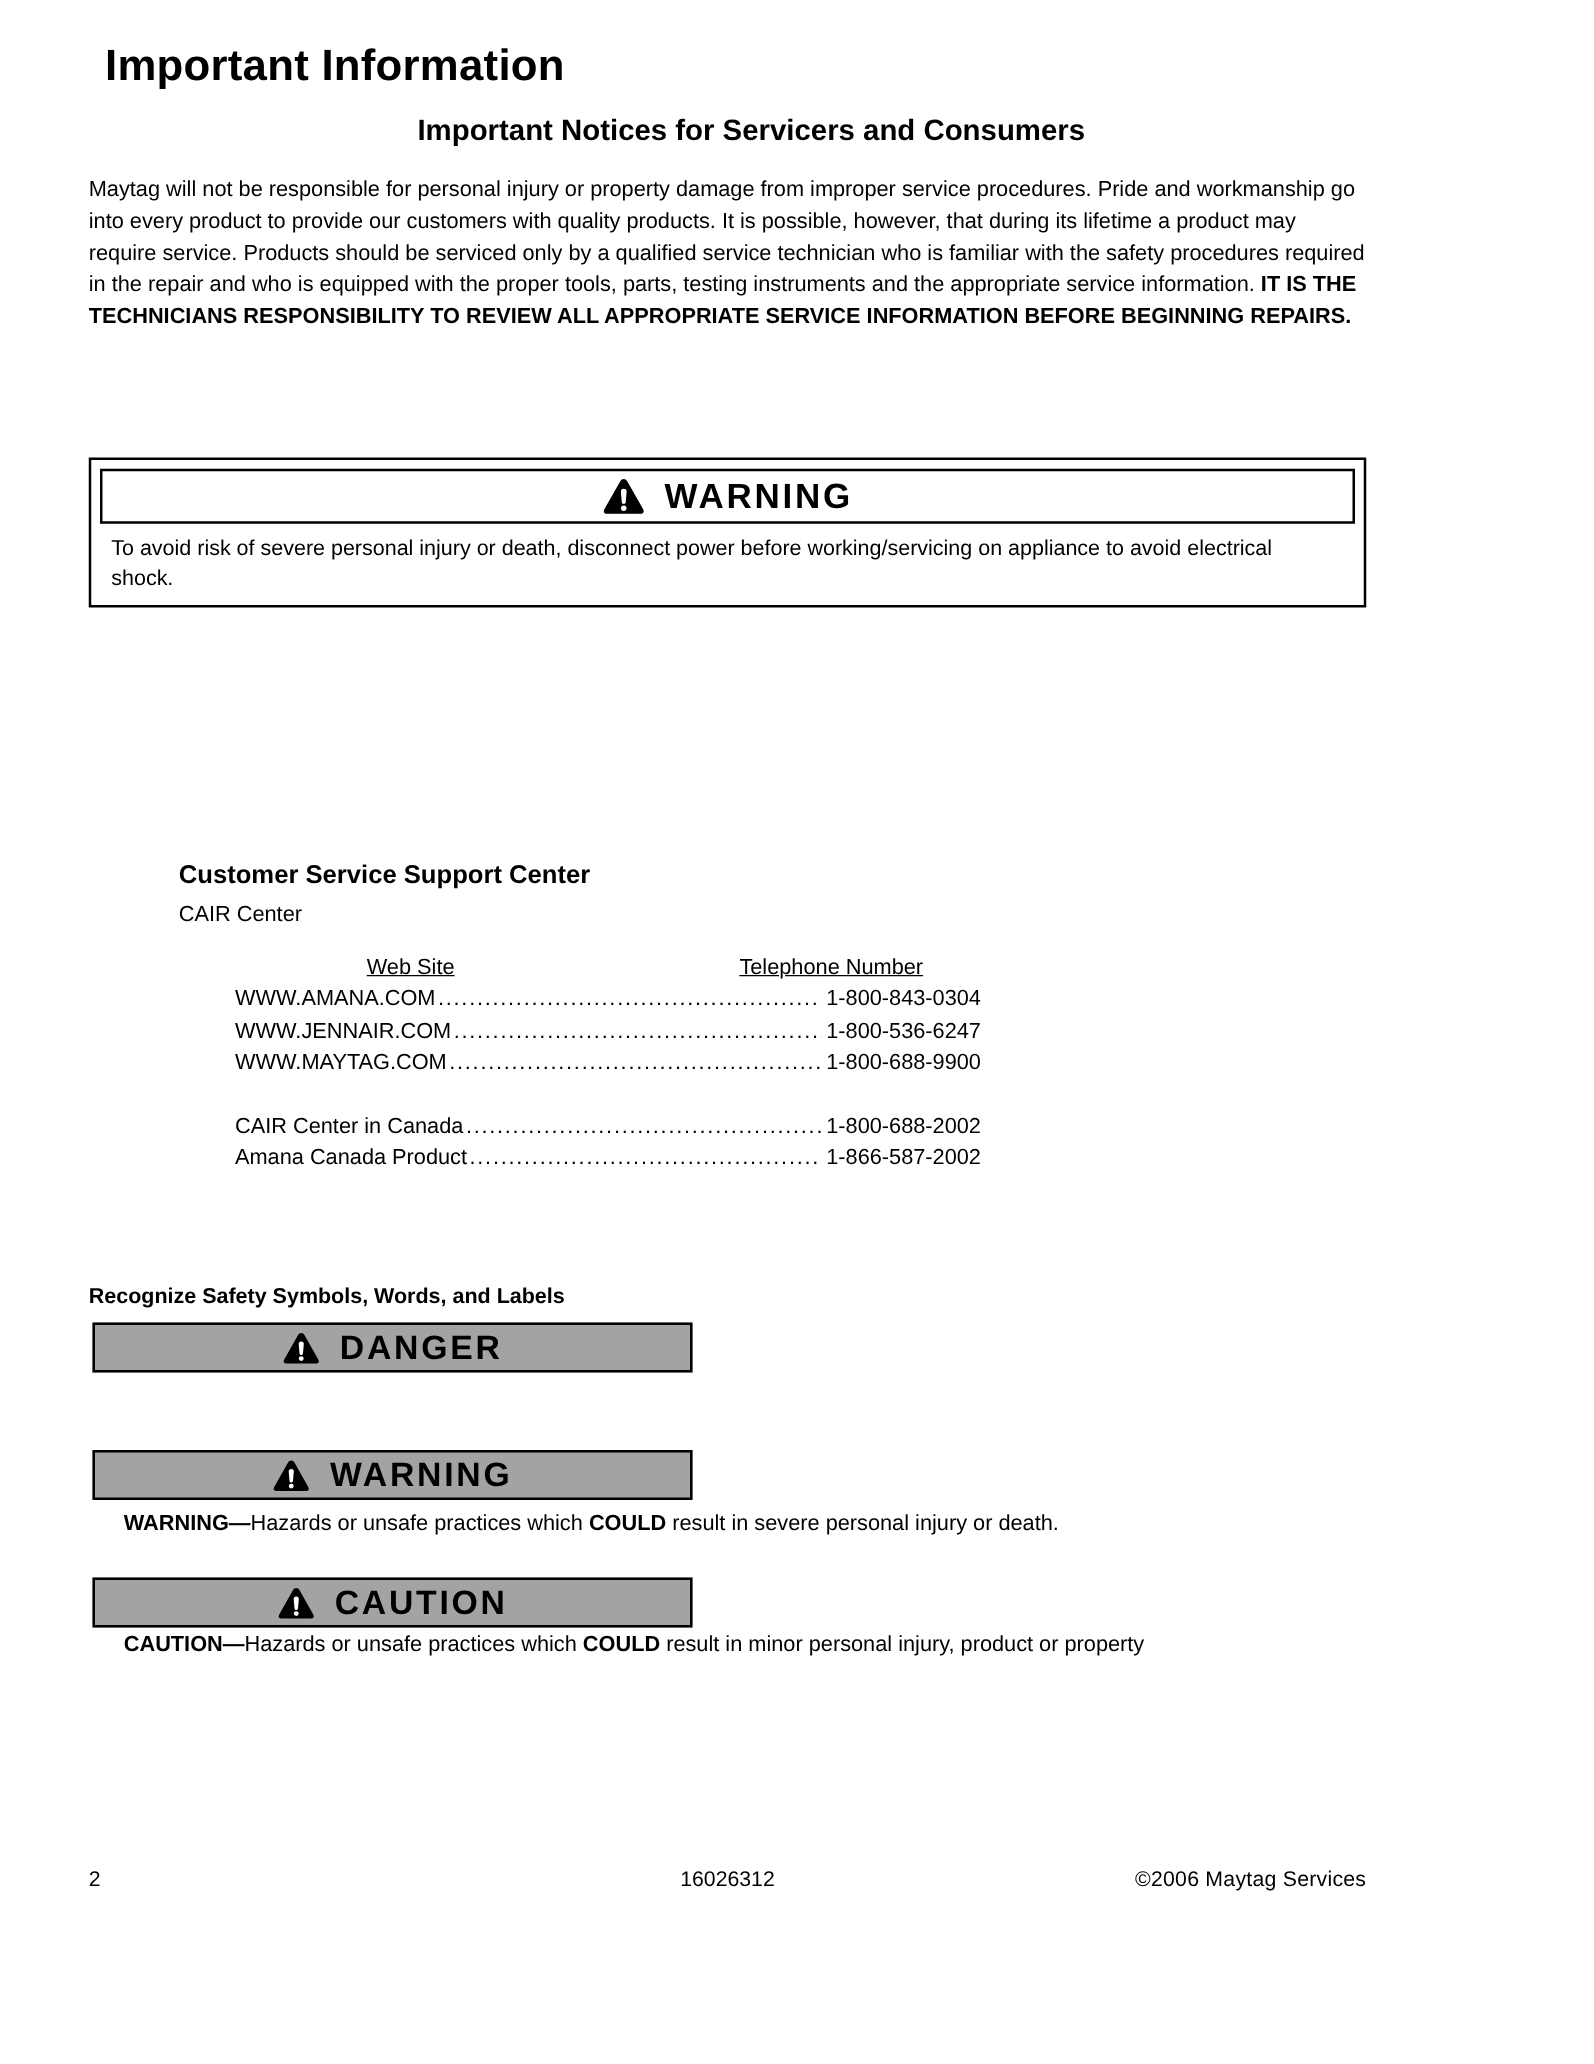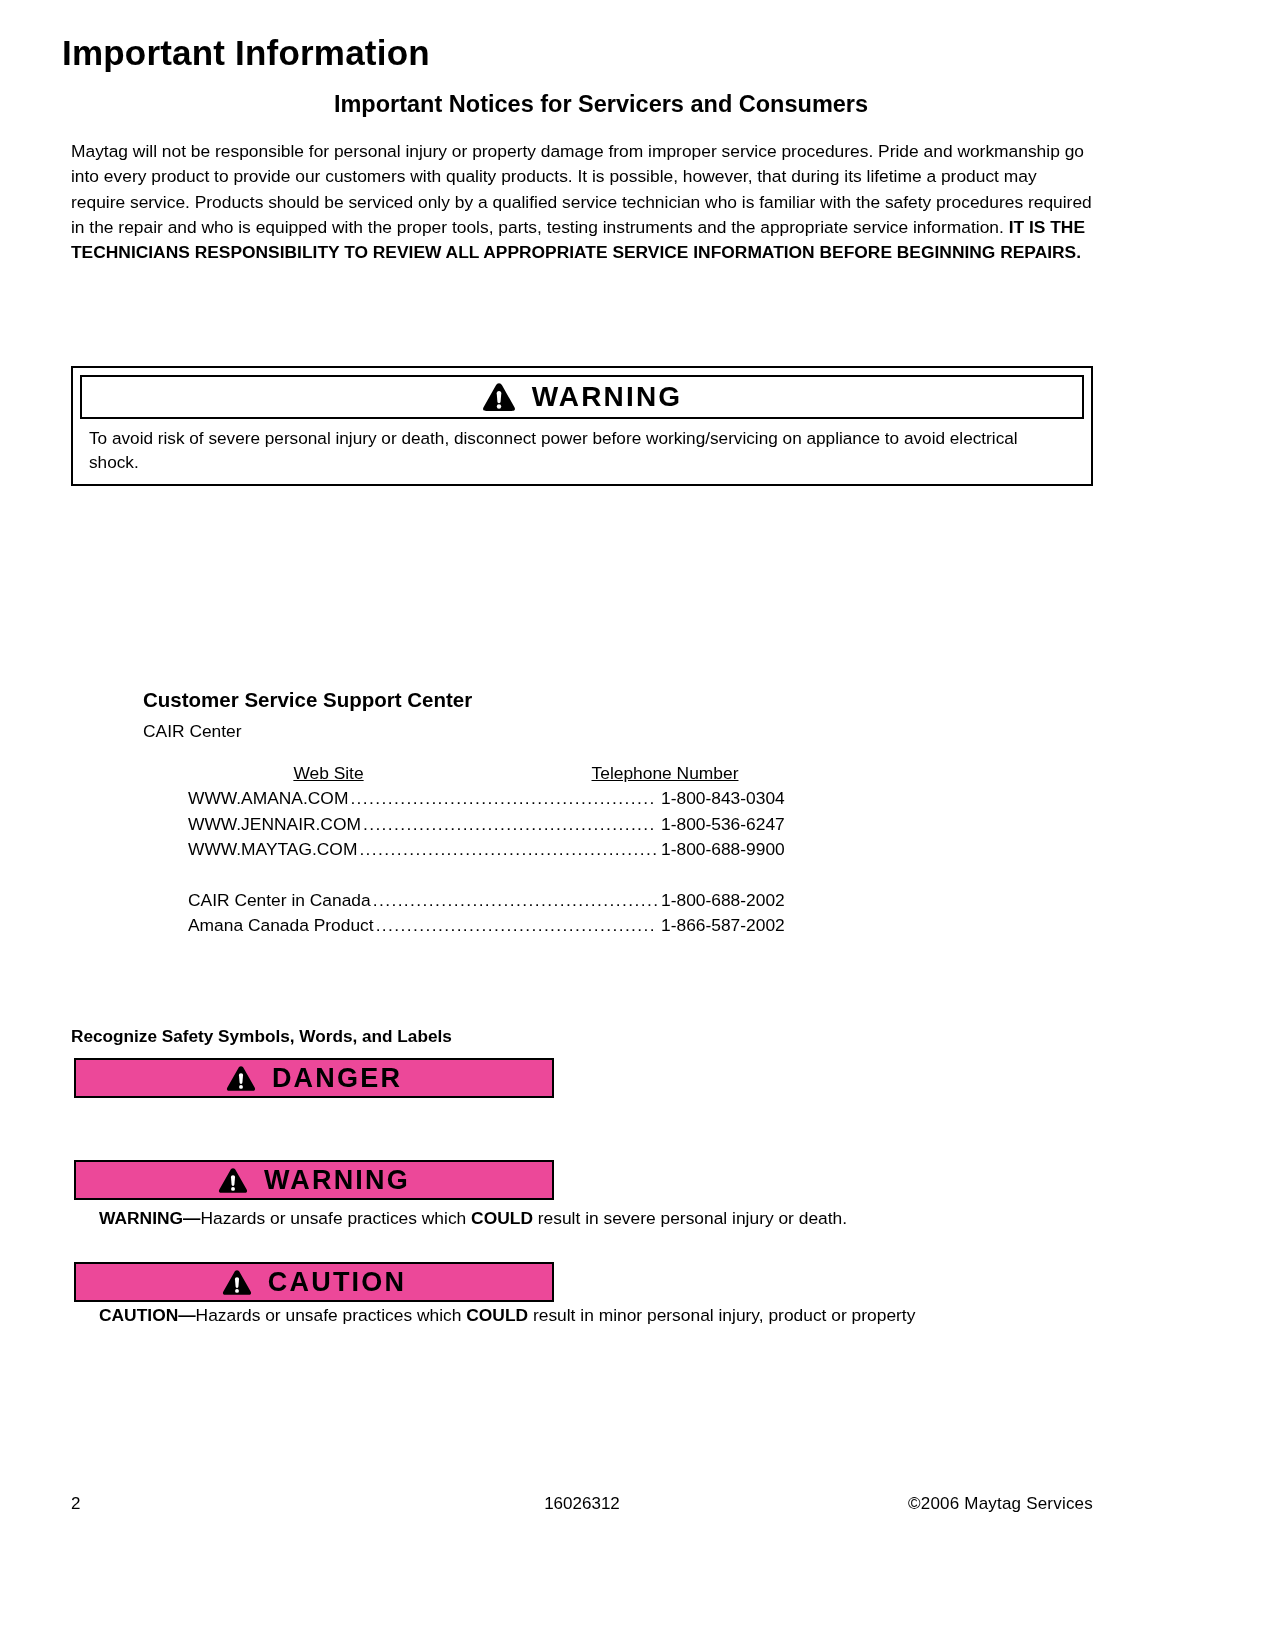--- a/index.html
+++ b/index.html
@@ -20,21 +20,21 @@
     left: 0; top: 0;
     width: 1275px;
     height: 1651px;
     box-sizing: border-box;
     padding: 0;
   }
 
   
   .doc-title {
     position: absolute;
-    left: 62px;
+    left: 84px;
     top: 34px;
     font-size: 35px;
     font-weight: bold;
     letter-spacing: 0.2px;
     line-height: 1.1;
   }
   .doc-subtitle {
     position: absolute;
     left: 71px;
     top: 90px;
@@ -180,21 +180,21 @@
     position: absolute;
     border: 2px solid #000;
     box-sizing: border-box;
     height: 40px;
     width: 480px;
     left: 74px;
     display: flex;
     align-items: center;
     justify-content: center;
     gap: 16px;
-    background: #ec4899;
+    background: #a3a3a3;
   }
   .sig-box .stext {
     font-size: 27px;
     font-weight: bold;
     letter-spacing: 2.2px;
     line-height: 1;
   }
   .sig-desc {
     position: absolute;
     left: 99px;

